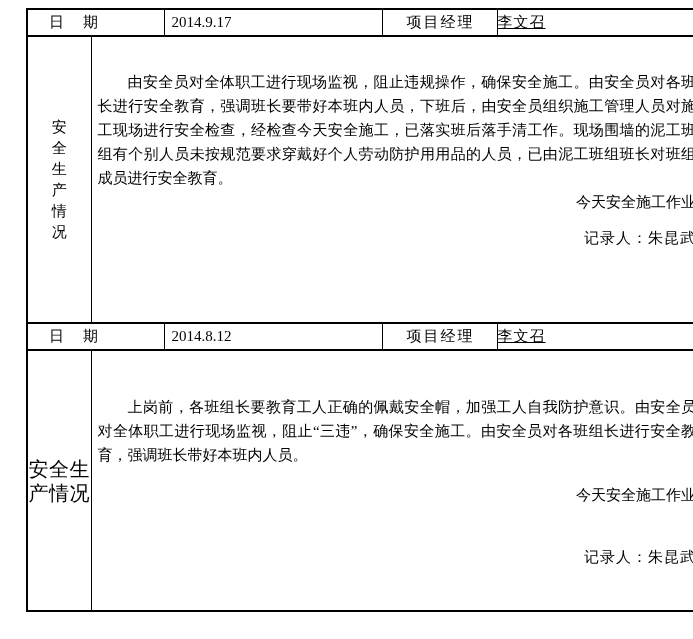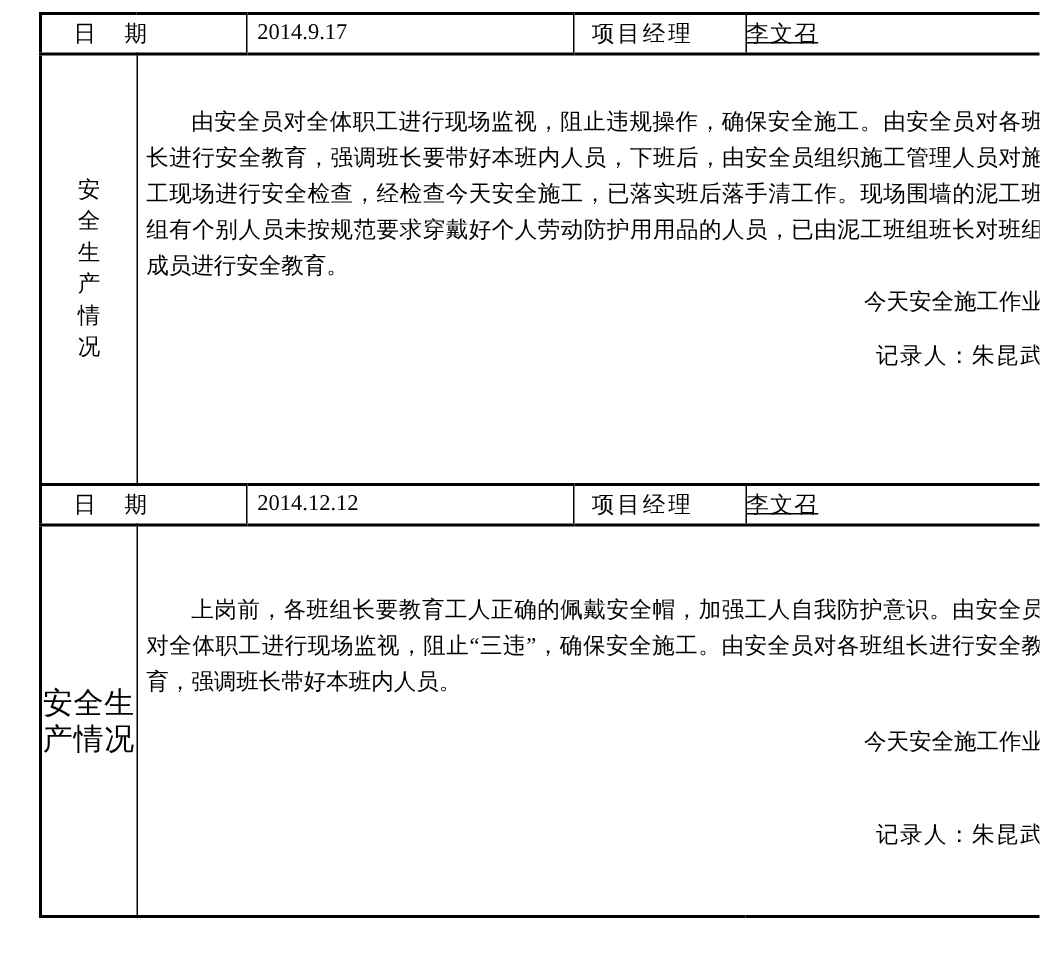--- a/index.html
+++ b/index.html
@@ -24,21 +24,21 @@
     padding: 0;
     font-size: 15px;
     vertical-align: middle;
   }
   tr.hdr td {
     height: 27px;
     border-top: 2px solid #000;
     border-bottom: 2px solid #000;
   }
   .hdr-label { padding-left: 21px; letter-spacing: 2px; }
-  .hdr-label-sm { padding-left: 12px; letter-spacing: 2px; }
+  .hdr-label-sm { padding-left: 24px; letter-spacing: 2px; }
   .hdr-value { padding-left: 7px; }
   .hdr-value-name { letter-spacing: 1px; text-decoration: underline; }
 
   td.side-cell { text-align: center; vertical-align: middle; }
   .side-char { display: block; line-height: 21px; font-size: 15px; }
   .side-line { display: block; line-height: 24px; font-size: 20px; letter-spacing: 0.5px; }
 
   td.content-cell { vertical-align: top; }
   td.content-cell-1 { height: 287px; padding: 33px 8px 0 6px; border-radius: 16px; }
   td.content-cell-2 { height: 261px; padding: 44px 8px 0 6px; }
@@ -108,21 +108,21 @@
         <p class="work-note">今天安全施工作业</p>
         <p class="recorder recorder-1">记录人：朱昆武</p>
       </td>
     </tr>
 
     <tr class="hdr">
       <td colspan="2" class="hdr-label">
         <span>日　期</span>
       </td>
       <td class="hdr-value">
-        <span>2014.12.12</span>
+        <span>2014.8.12</span>
       </td>
       <td class="hdr-label-sm">
         <span>项目经理</span>
       </td>
       <td class="hdr-value-name">
         <span>李文召</span>
       </td>
     </tr>
 
     <tr>

